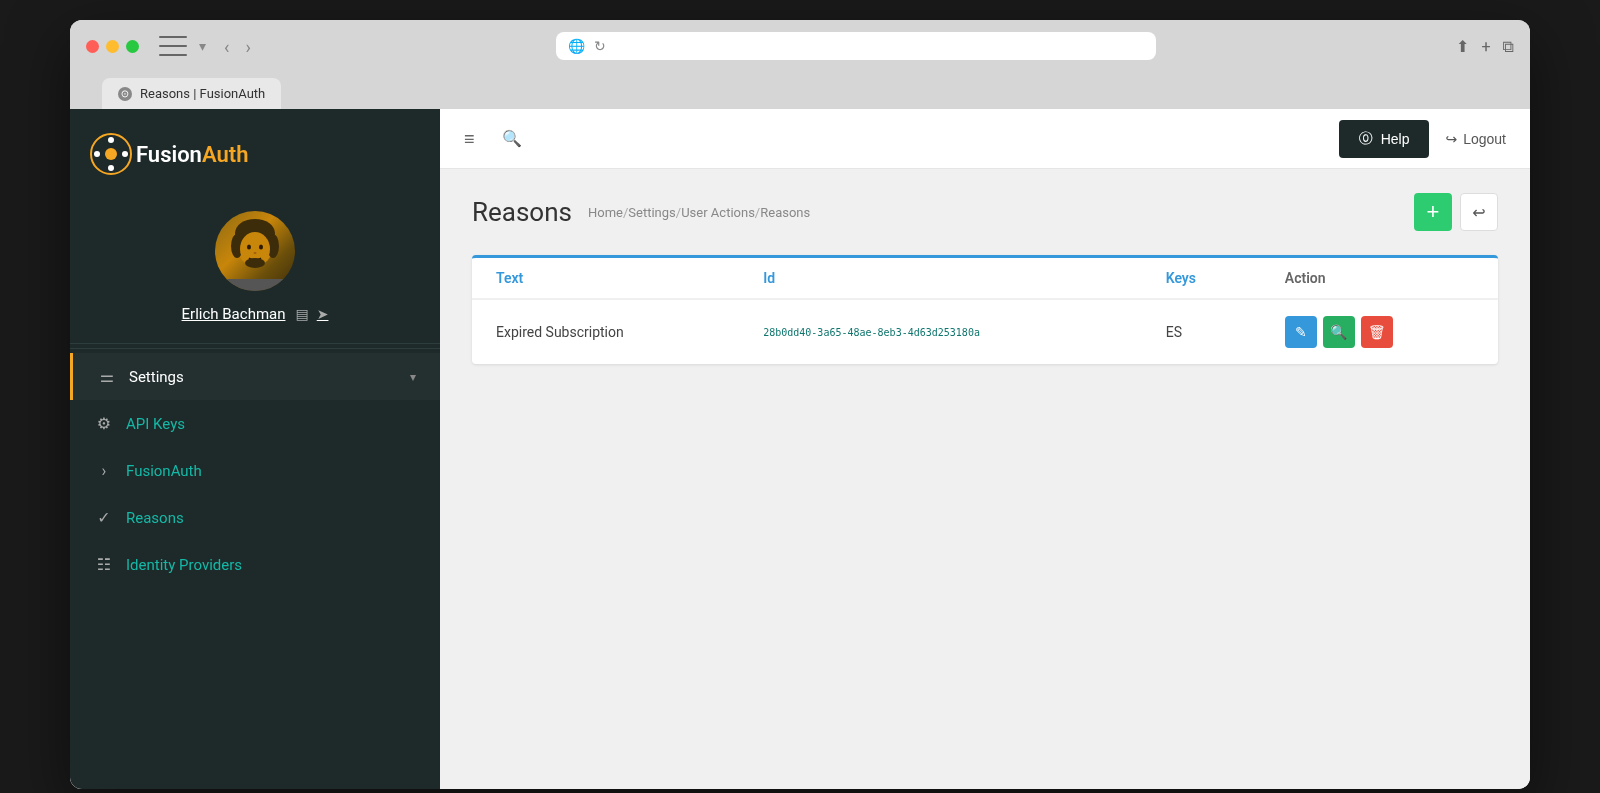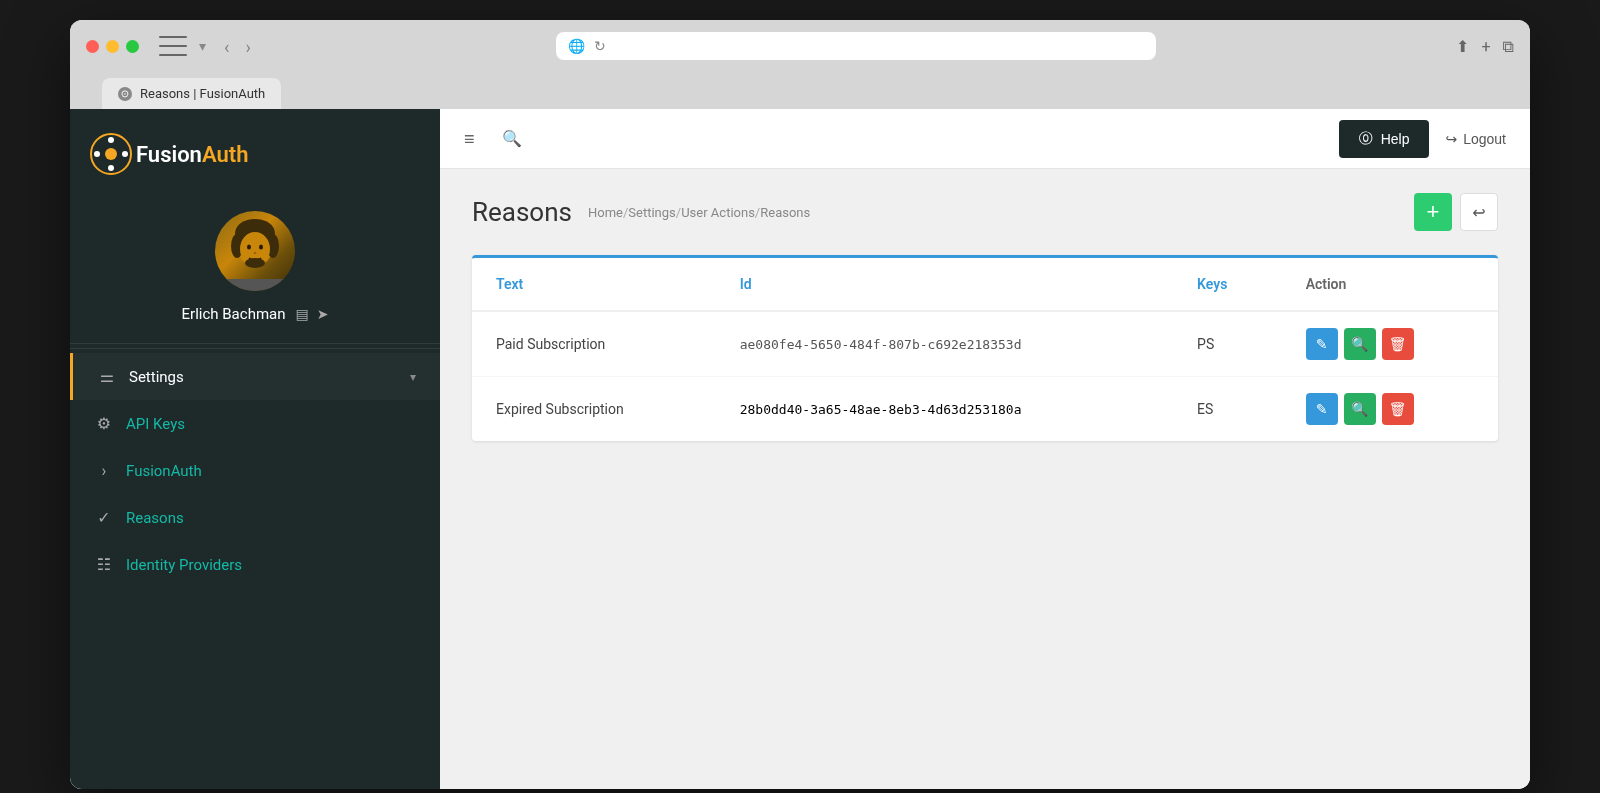--- a/index.html
+++ b/index.html
@@ -178,20 +178,21 @@
 
     .logo-fusion { color: white; }
     .logo-auth { color: #f5a623; }
 
     .user-section {
       display: flex;
       flex-direction: column;
       align-items: center;
       padding: 16px 20px 20px;
       border-bottom: 1px solid #2d3d3d;
+      text-decoration: underline;
     }
 
     .avatar {
       width: 80px;
       height: 80px;
       border-radius: 50%;
       overflow: hidden;
       margin-bottom: 10px;
       background: #888;
       position: relative;
@@ -431,21 +432,21 @@
     .data-table {
       width: 100%;
       border-collapse: collapse;
     }
 
     .data-table thead tr {
       border-bottom: 2px solid #f0f0f0;
     }
 
     .data-table th {
-      padding: 18px 24px;
+      padding: 12px 24px;
       text-align: left;
       font-size: 14px;
       font-weight: 600;
       color: #3498db;
     }
 
     .data-table th.action-col {
       color: #666;
     }
 
@@ -659,36 +660,24 @@
             <thead>
               <tr>
                 <th>Text</th>
                 <th>Id</th>
                 <th>Keys</th>
                 <th class="action-col">Action</th>
               </tr>
             </thead>
             <tbody>
 
-              <tr>
-                <td>Paid Subscription</td>
-                <td style="font-family:monospace;font-size:13px;color:#555;">ae080fe4-5650-484f-807b-c692e218353d</td>
-                <td>PS</td>
-                <td>
-                  <div class="action-buttons">
-                    <button class="action-btn btn-edit" title="Edit">✎</button>
-                    <button class="action-btn btn-search" title="View">🔍</button>
-                    <button class="action-btn btn-delete" title="Delete">🗑</button>
-                  </div>
-                </td>
-              </tr>
 
               <tr>
                 <td>Expired Subscription</td>
-                <td style="font-family:monospace;font-size:13px;color:#000000;">28b0dd40-3a65-48ae-8eb3-4d63d253180a</td>
+                <td style="font-family:monospace;font-size:10px;color:#0f766e;">28b0dd40-3a65-48ae-8eb3-4d63d253180a</td>
                 <td>ES</td>
                 <td>
                   <div class="action-buttons">
                     <button class="action-btn btn-edit" title="Edit">✎</button>
                     <button class="action-btn btn-search" title="View">🔍</button>
                     <button class="action-btn btn-delete" title="Delete">🗑</button>
                   </div>
                 </td>
               </tr>
             </tbody>

